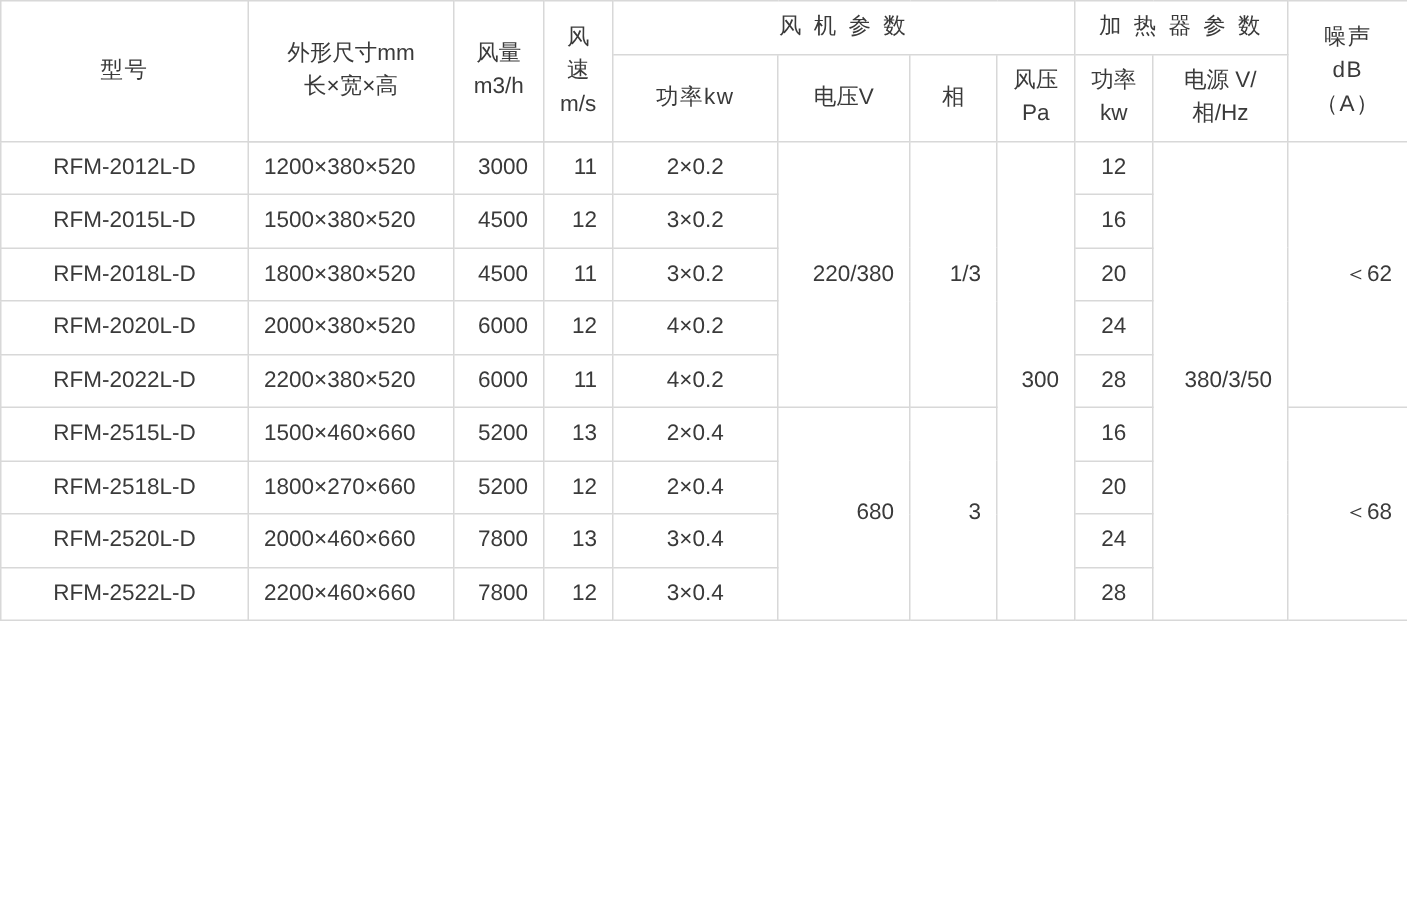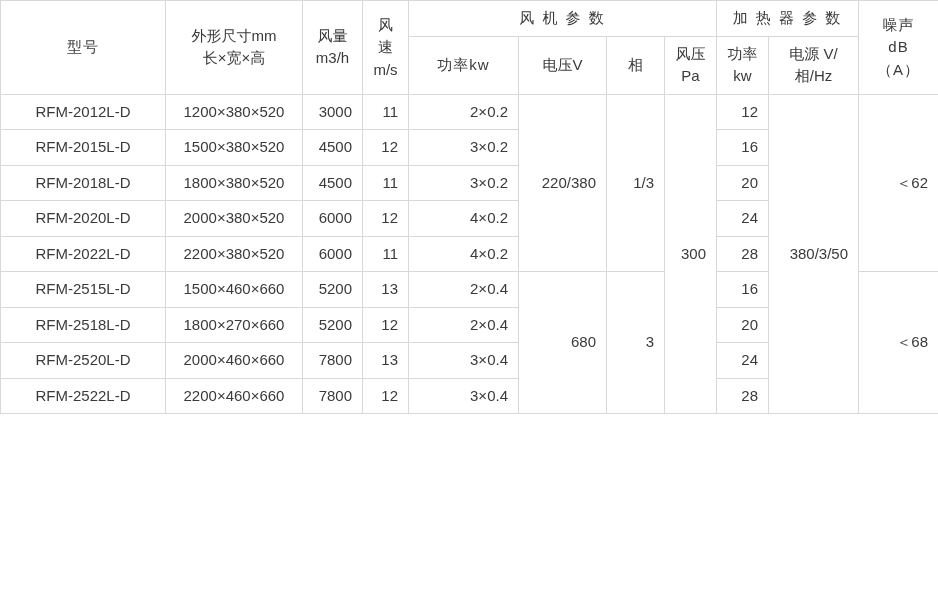--- a/index.html
+++ b/index.html
@@ -30,31 +30,31 @@
   #spec-table tr:first-child td { border-top: 1px solid #d8d8d8; }
 
   .hdr {
     text-align: center;
     letter-spacing: 1px;
   }
   .hdr-center {
     text-align: center;
   }
   .cell-left {
-    text-align: right;
+    text-align: center;
   }
   .cell-center {
     text-align: right;
   }
   .model {
     text-align: center;
     padding-left: 12px;
   }
   .dims {
-    text-align: center;
+    text-align: left;
   }
   .two-line {
     line-height: 1.9;
   }
   .spaced {
     letter-spacing: 2px;
   }
   .nowrap { white-space: nowrap; }
 </style>
 </head>

